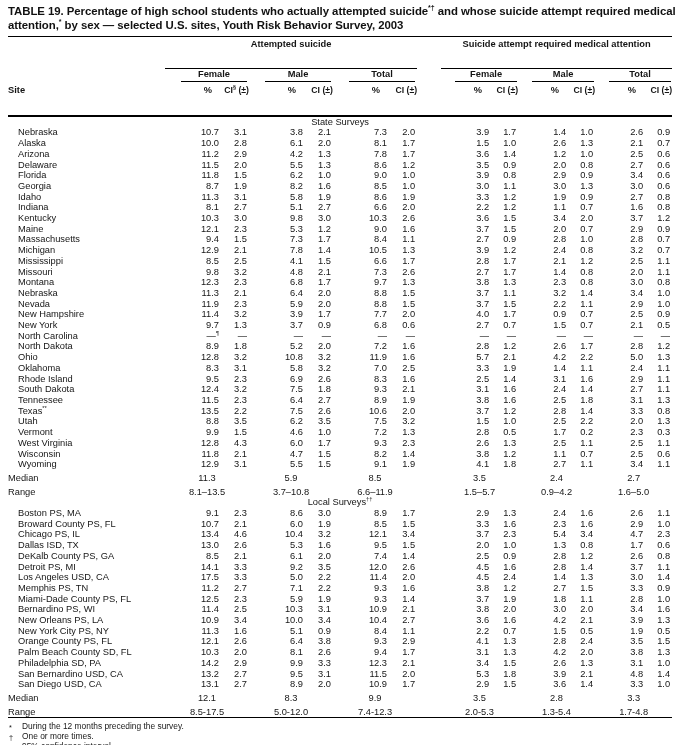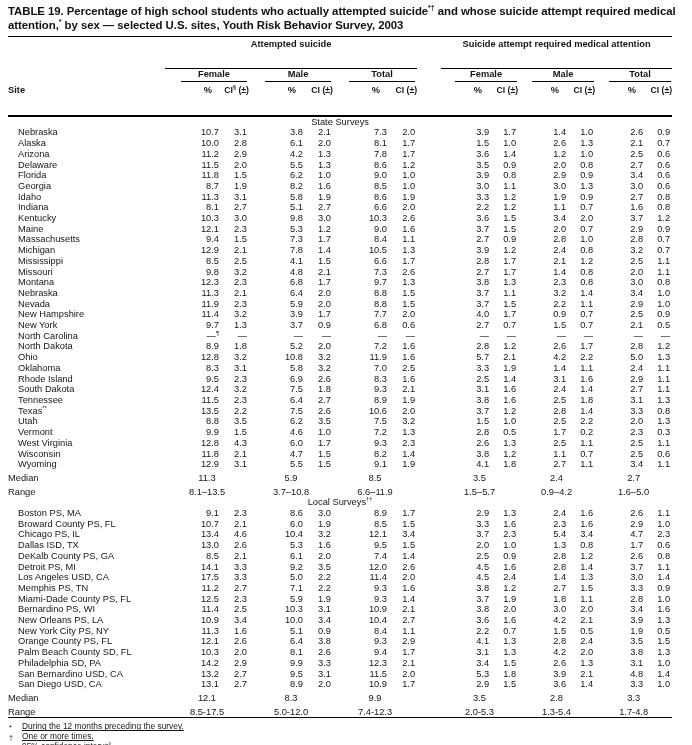--- a/index.html
+++ b/index.html
@@ -24,21 +24,21 @@
   td.st{text-align:left;padding-left:10px;}
   td.n{text-align:right;padding-right:2px;}
   td.g{}
   tr.agr td{padding-top:3px;}
   td.agl{text-align:left;}
   td.ag{text-align:center;}
   
   .footnotes{margin-top:4px;padding-left:1px;}
   .fn{display:flex;font-size:8.4px;line-height:9.4px;color:#181818;}
   .fm{flex:0 0 13px;font-size:7.3px;line-height:9.4px;padding-top:0.5px;}
-  .ft{flex:1 1 auto;text-decoration:underline;}
+  .ft{flex:1 1 auto;}
 </style>
 </head>
 <body>
 
 <div class="wrap">
   <div class="title">TABLE 19. Percentage of high school students who actually attempted suicide<sup>*†</sup> and whose suicide attempt required medical attention,<sup>*</sup> by sex — selected U.S. sites, Youth Risk Behavior Survey, 2003</div>
 
   <table>
     <colgroup>
       <col style="width:157px">

